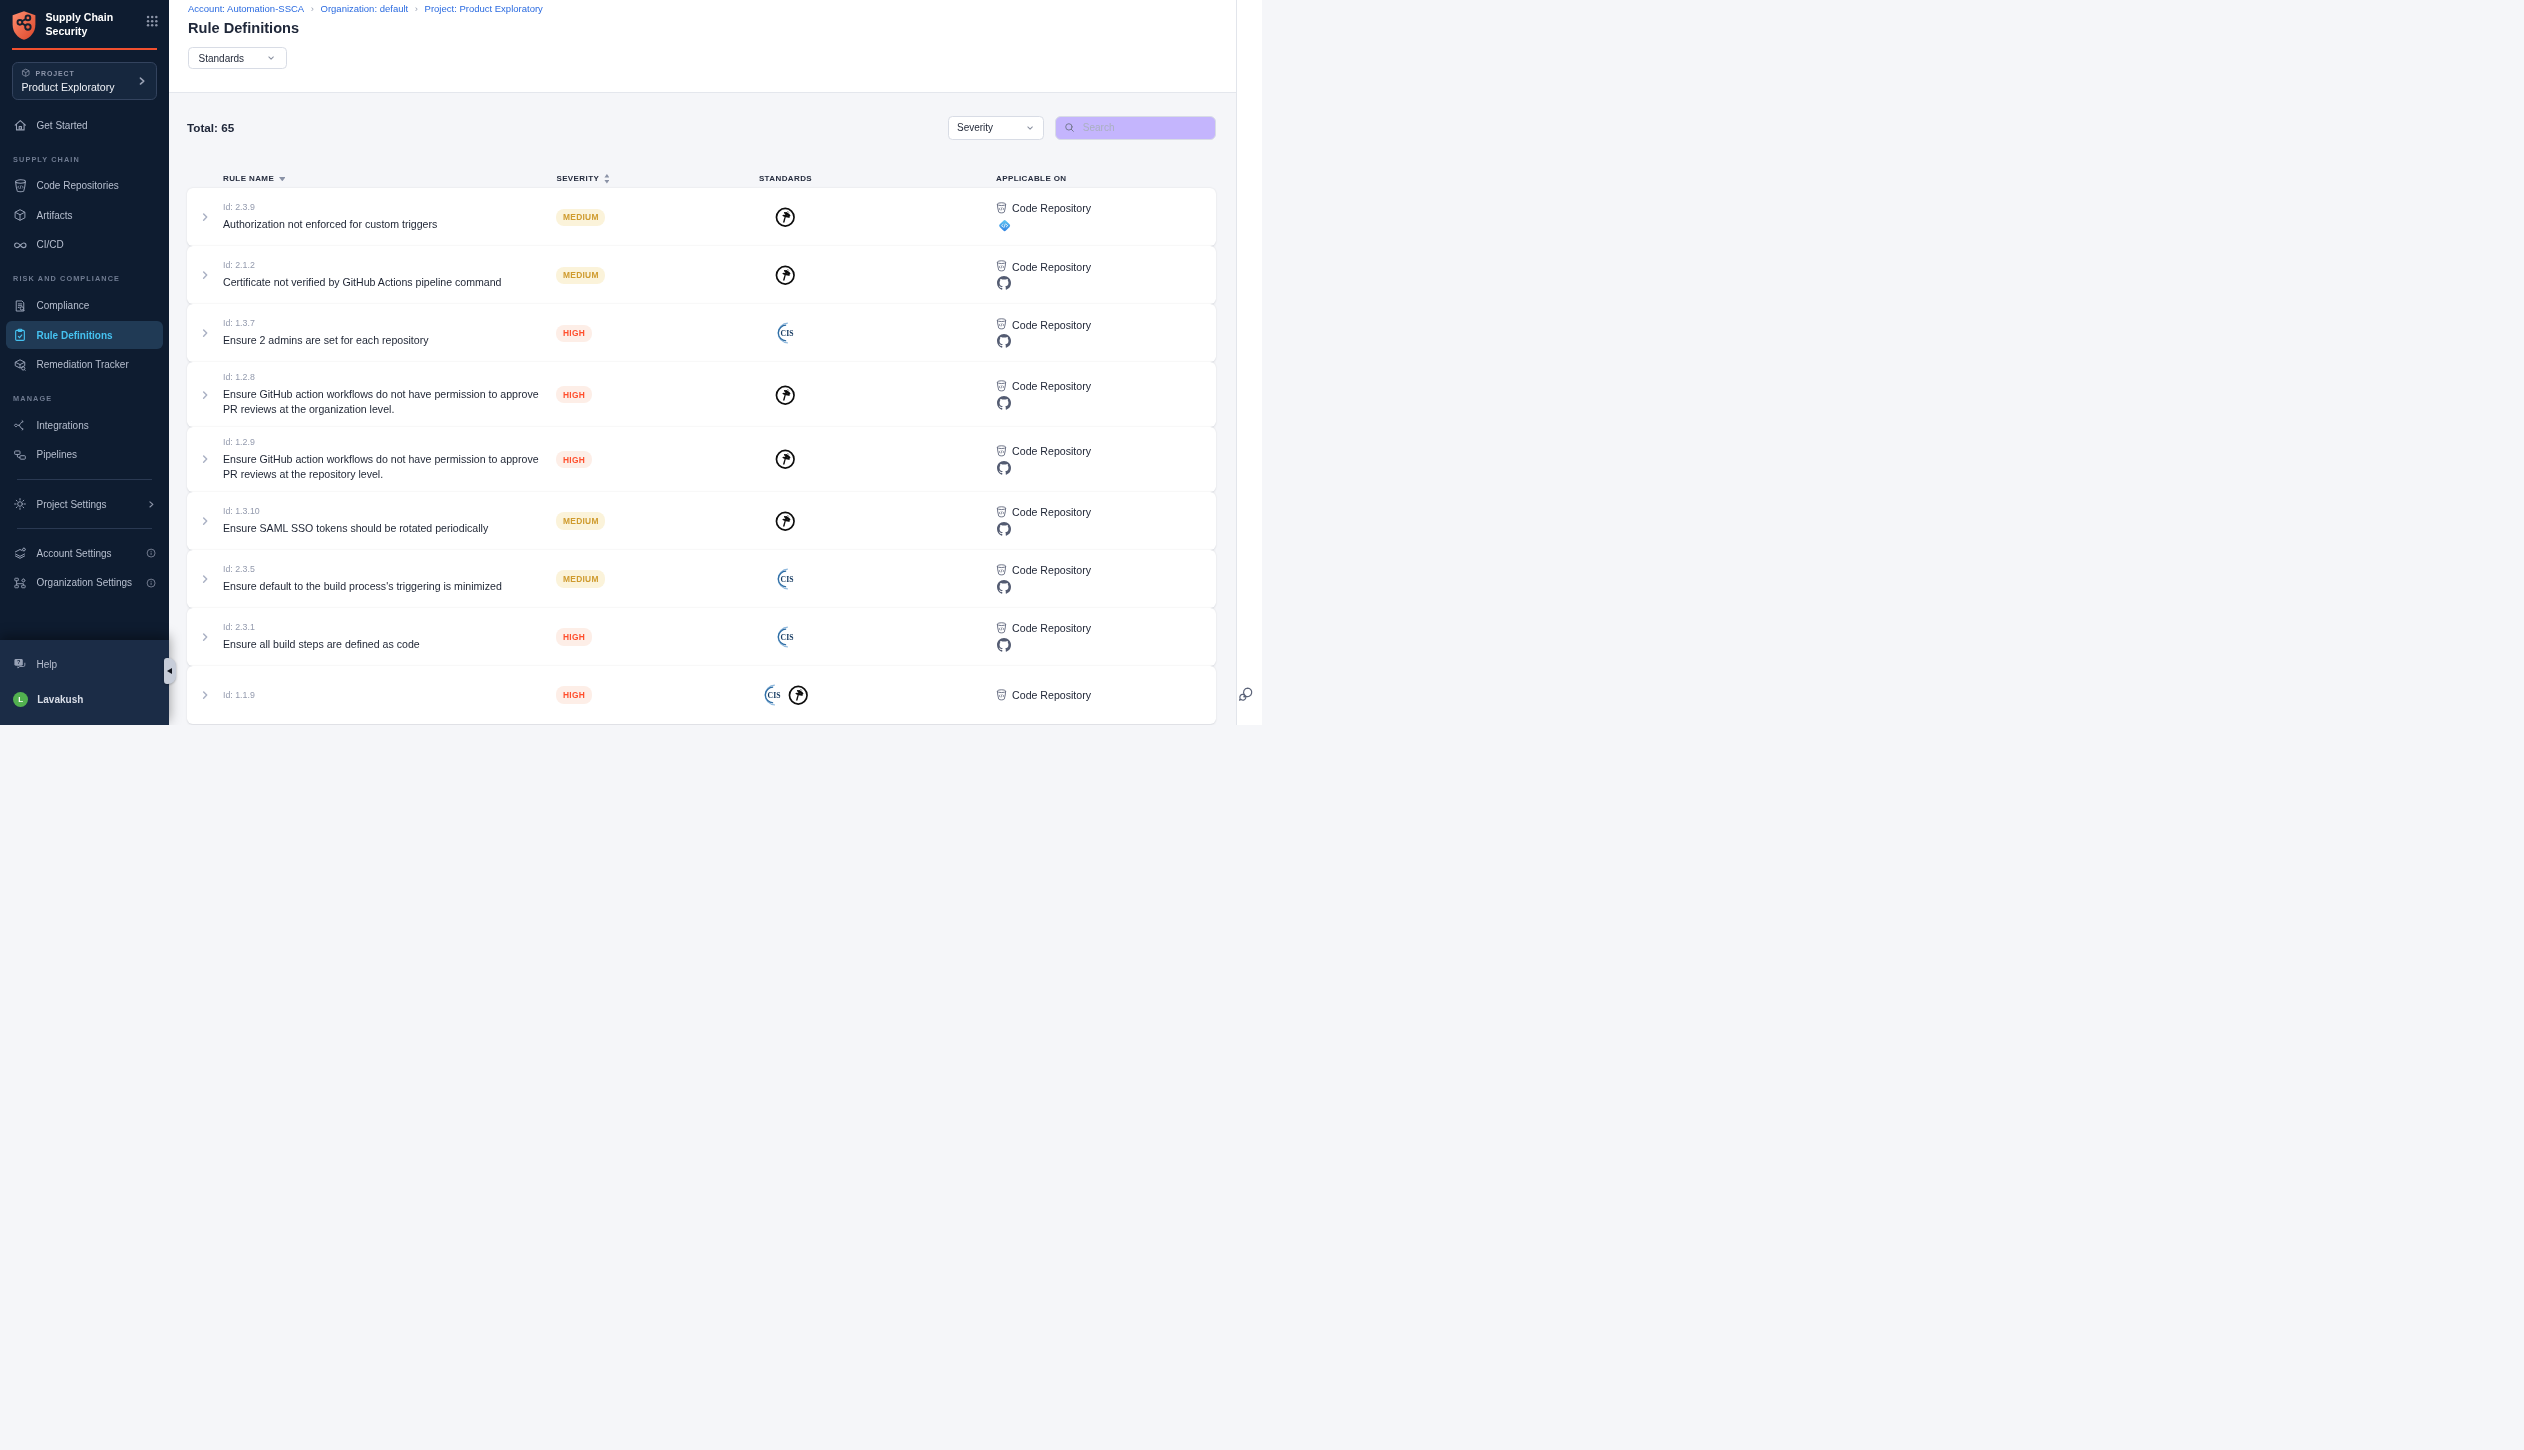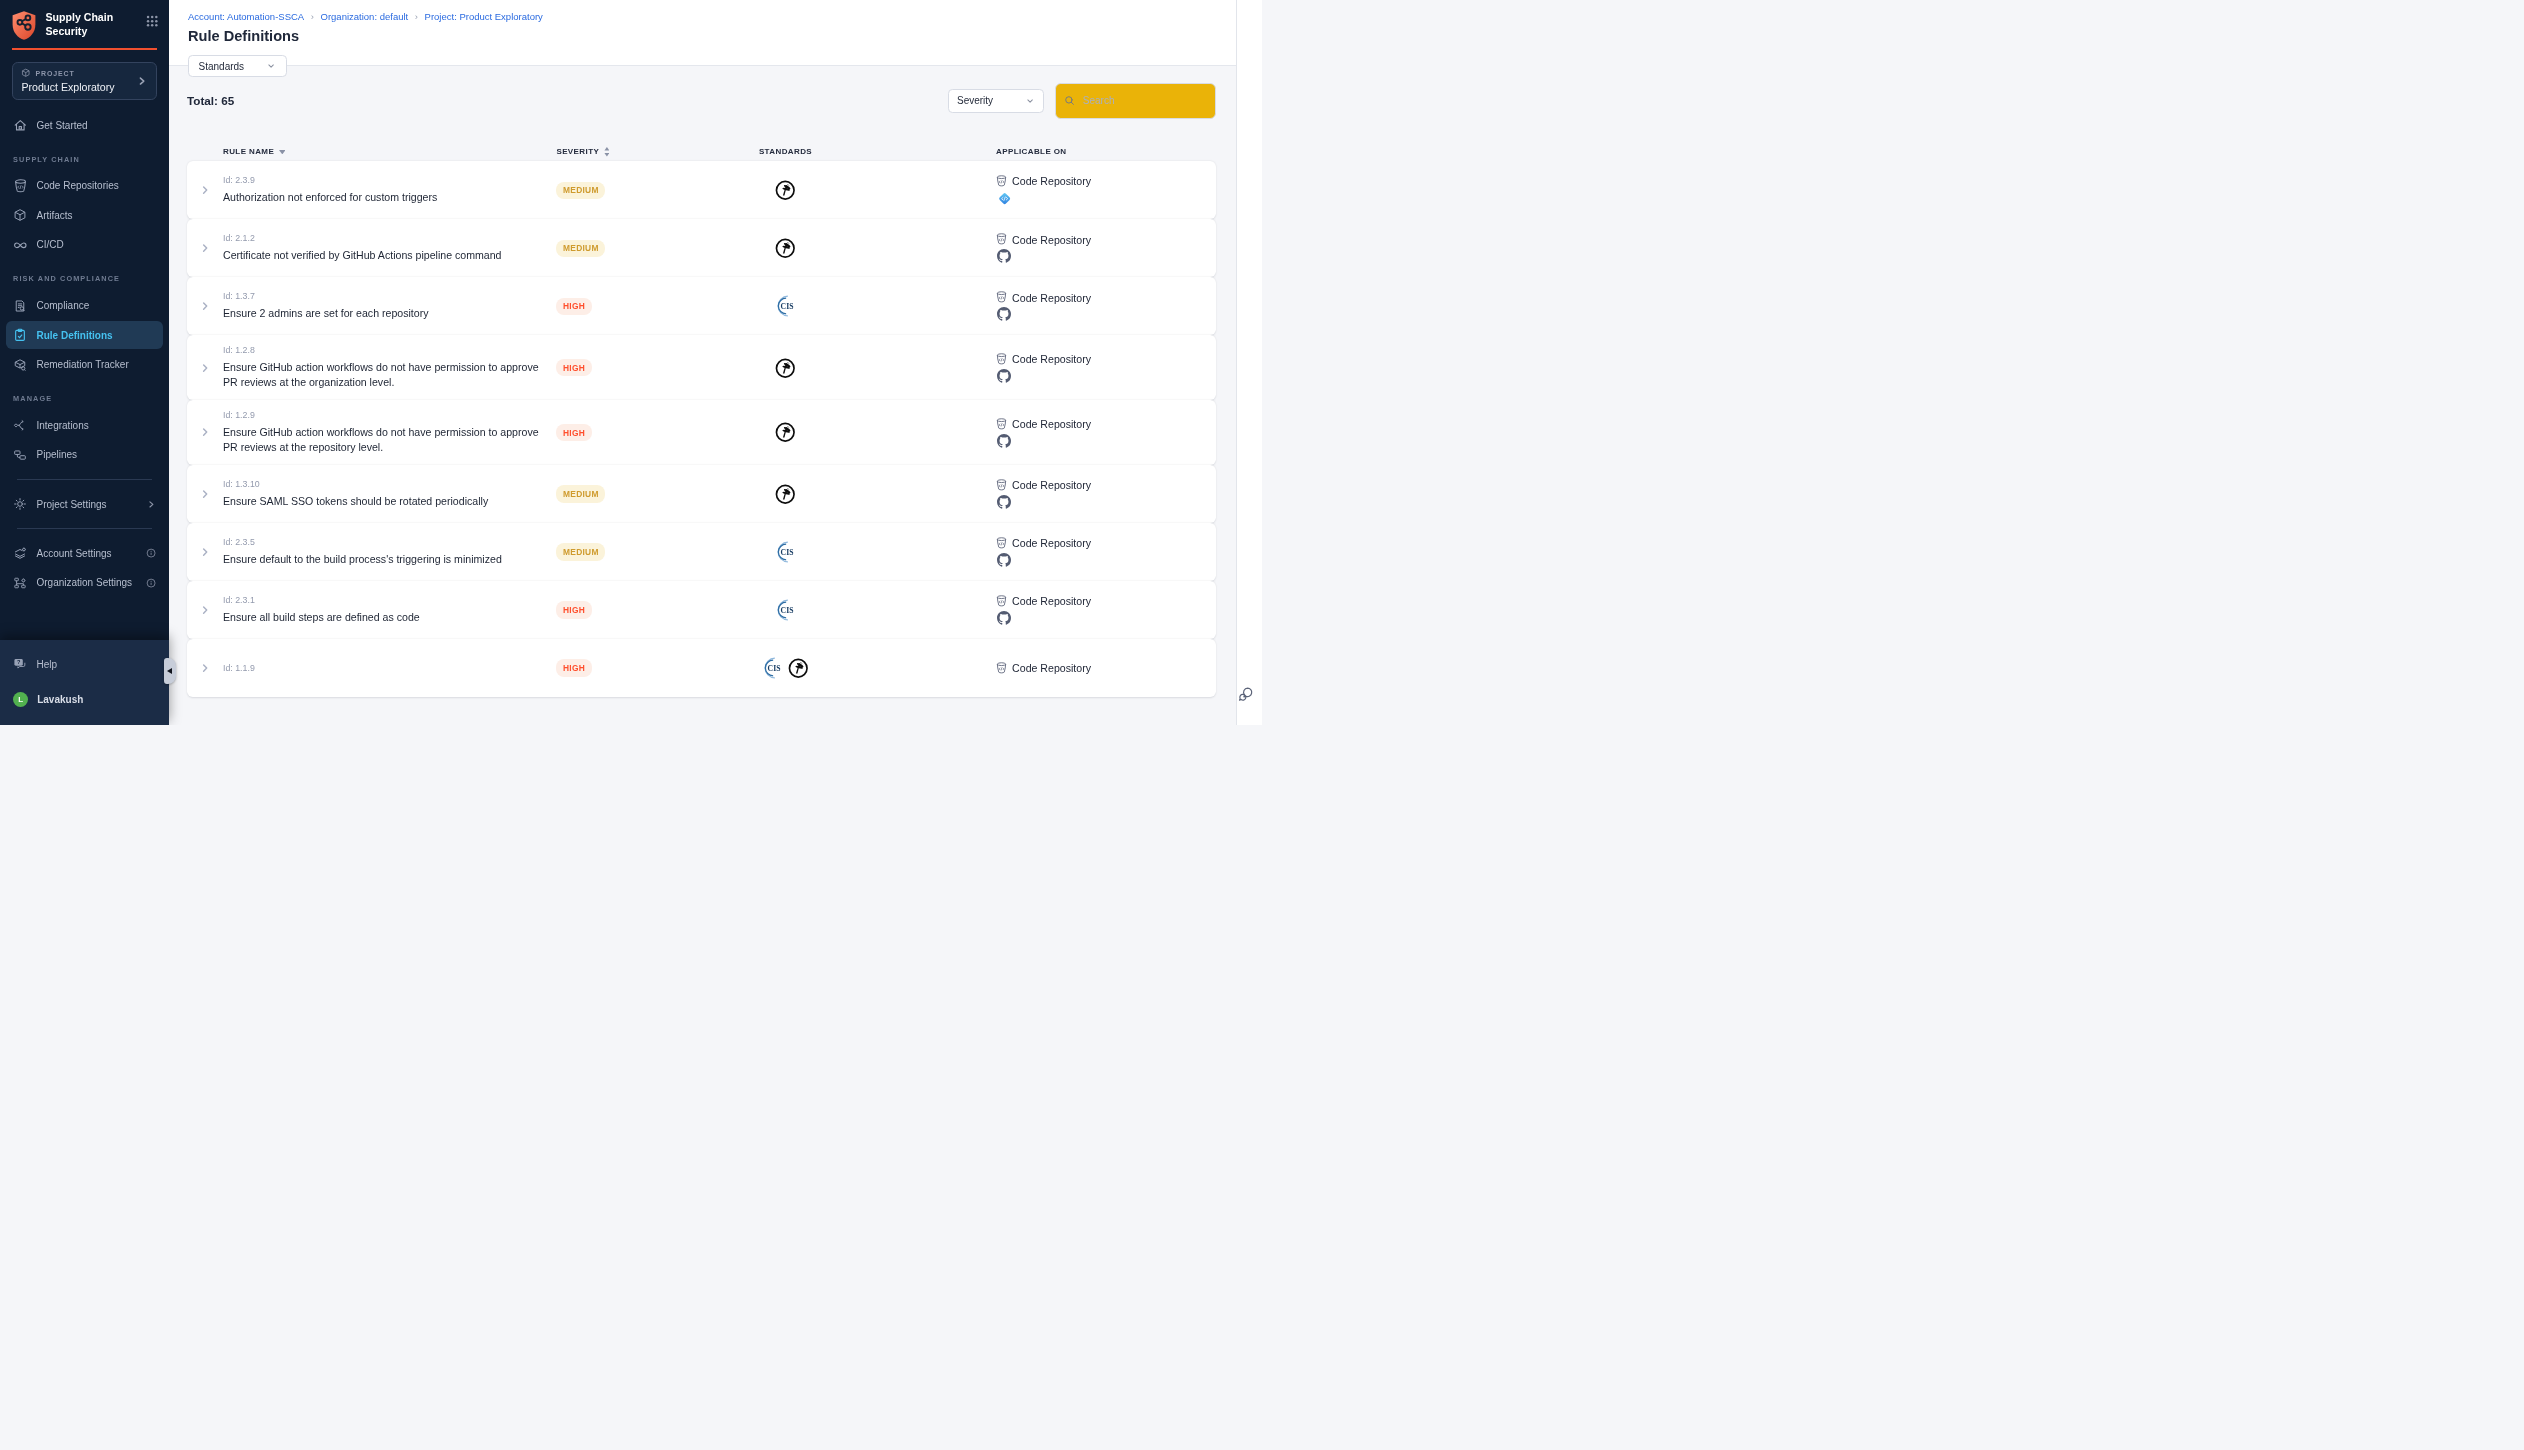--- a/index.html
+++ b/index.html
@@ -56,42 +56,42 @@
   .collapse-handle {
     position:absolute; left:164px; top:658px; width:11.7px; height:26px; z-index:7;
     background:#c7cdd9; border-radius:2.9px 8px 8px 2.9px; display:flex; align-items:center; justify-content:center;
     cursor:pointer; box-shadow:0 0.7px 2.2px rgba(0,0,0,.3);
   }
   .collapse-handle .tri { width:0; height:0; border-top:3.7px solid transparent; border-bottom:3.7px solid transparent;
     border-right:5.1px solid #10141d; }
 
   
   .main { position:absolute; left:169px; right:0; top:0; bottom:0; background:var(--page-bg,#f5f6f9); }
-  .topbar { background:#fff; height:66px; padding:11px 19px 0 19px; border-bottom:0.7px solid #e4e7ed; }
+  .topbar { background:#fff; height:93px; padding:3px 19px 0 19px; border-bottom:0.7px solid #e4e7ed; }
   .breadcrumb { display:flex; align-items:center; gap:6.6px; font-size:9.5px; }
   .crumb { color:var(--breadcrumb-blue,#2b6be0); cursor:pointer; text-decoration:none; }
   .crumb-sep { color:#99a1b2; font-size:9.5px; }
   .page-title { font-size:14.6px; font-weight:700; color:#20283a; margin-top:5.8px; }
   .standards-btn {
     margin-top:11px; display:inline-flex; align-items:center; gap:22px; background:#fff;
     border:0.7px solid #d8dce5; border-radius:4.4px; padding:0 9.5px; height:22.6px;
     font-size:10px; color:#1f2636; cursor:pointer;
   }
 
   .content { width:1029px; margin-left:18px; }
   .toolbar { display:flex; align-items:center; margin-top:22.6px; height:24px; }
   .total { font-size:11.7px; font-weight:700; color:#20283a; }
   .select-box {
     display:flex; align-items:center; justify-content:space-between; width:96px; height:24px;
     background:#fff; border:0.7px solid #d8dce5; border-radius:4.4px; padding:0 8px;
     font-size:10px; color:#1f2636; cursor:pointer;
   }
   .search-box {
-    display:flex; align-items:center; gap:5.8px; width:161px; height:36px; margin-left:11px;
-    background:#eab308; border:0.7px solid #d8dce5; border-radius:5.8px; padding:0 8px;
+    display:flex; align-items:center; gap:5.8px; width:161px; height:24px; margin-left:11px;
+    background:#c4b5fd; border:0.7px solid #d8dce5; border-radius:5.8px; padding:0 8px;
   }
   .search-box input { border:none; outline:none; flex:1; min-width:0; font-size:10px;
     font-family:inherit; color:#1f2636; background:transparent; }
   .search-box input::placeholder { color:#aab0c0; }
   .spacer { margin-left:auto; }
 
   .grid-cols { display:grid; grid-template-columns:36px 329px 146px 175px 1fr; align-items:center; }
   .table-head { margin-top:32px; height:14.6px; font-size:8px; font-weight:700; letter-spacing:0.4px;
     color:#252c3e; }
   .th { display:flex; align-items:center; gap:4.4px; }

